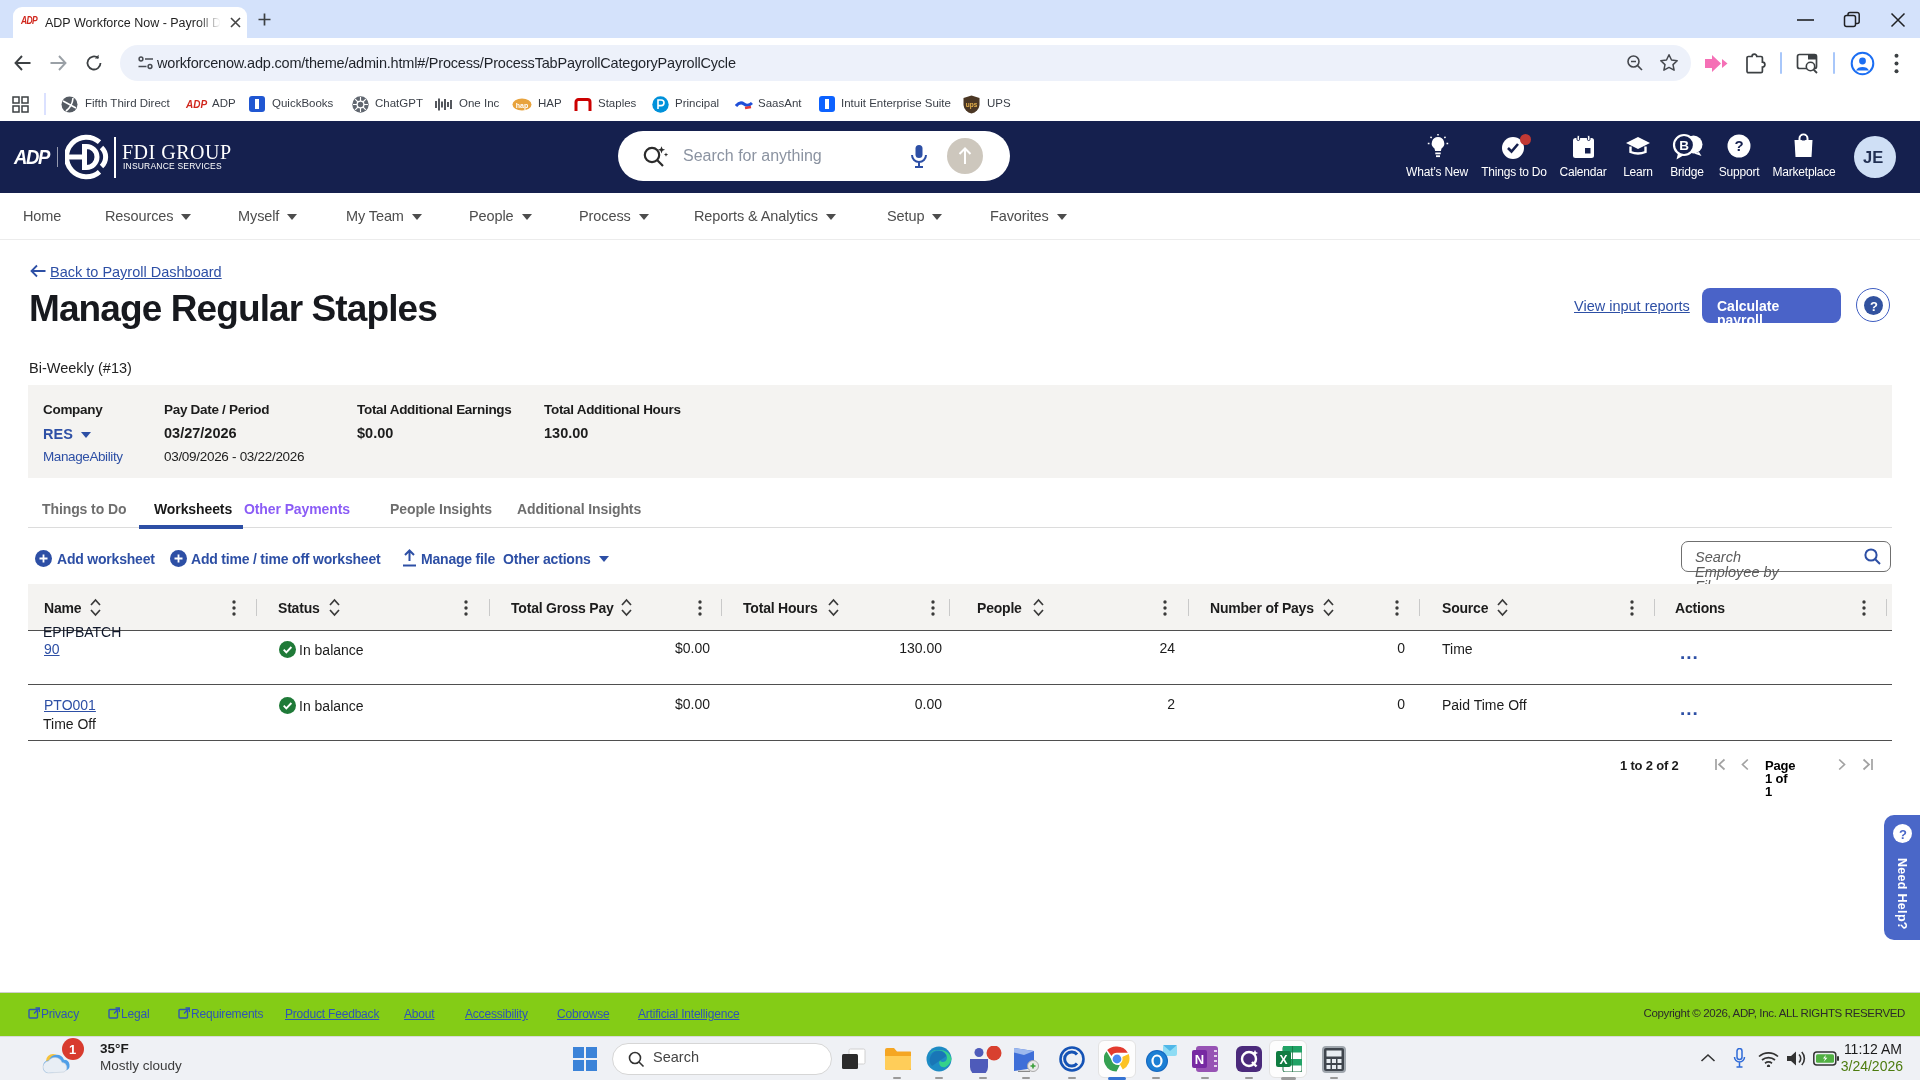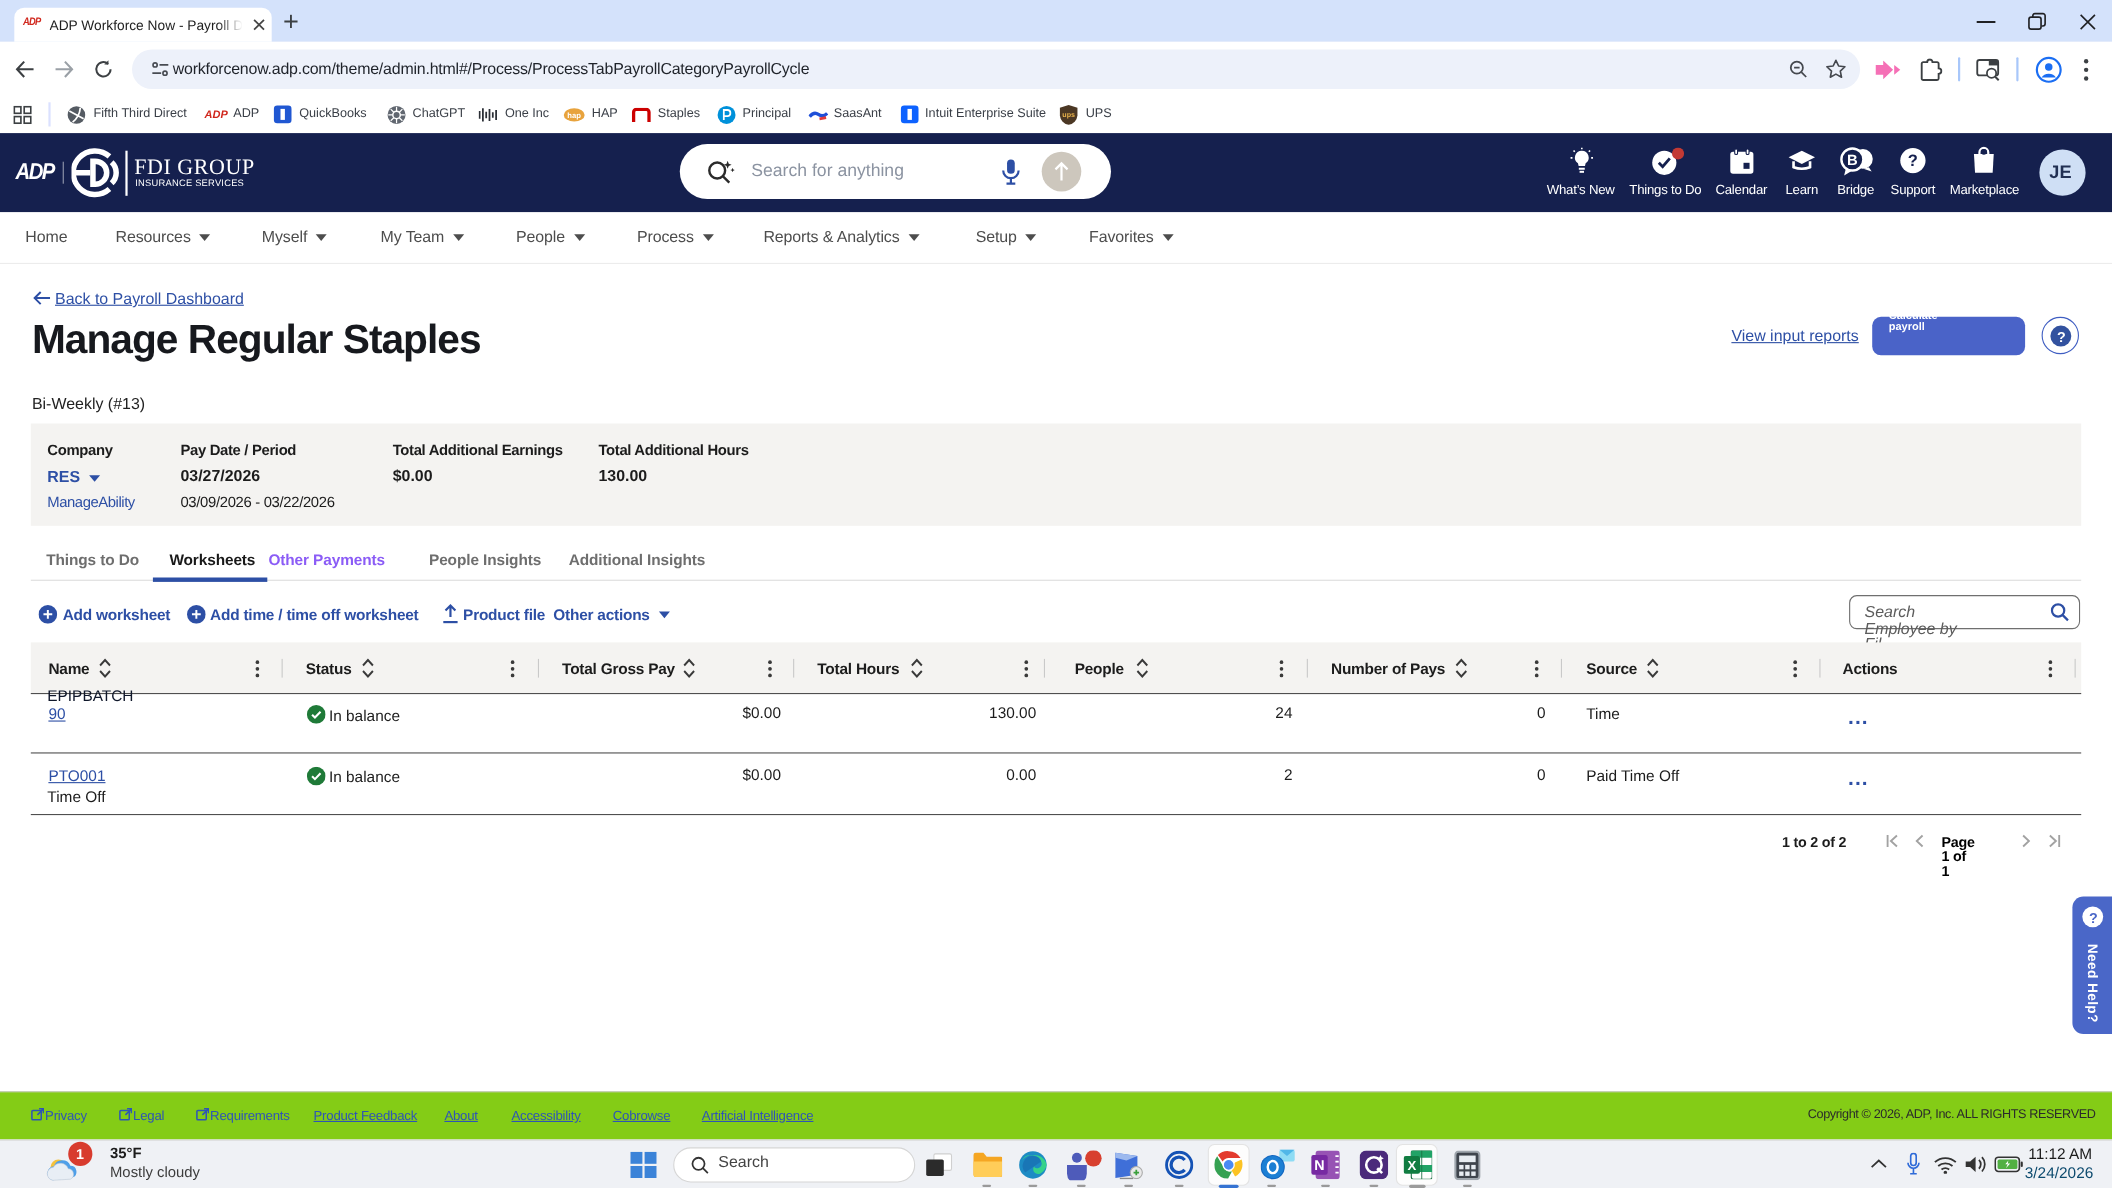--- a/index.html
+++ b/index.html
@@ -295,21 +295,21 @@
 
   <svg class="abs" style="left:30px;top:264px" width="16" height="14" viewBox="0 0 16 14">
         <path d="M7 1.5 L1.5 7 L7 12.5 M1.5 7 H15.5" stroke="#2d4fa5" stroke-width="1.8" fill="none"></path>
       </svg>
   <span class="abs lh1" style="left:50px;top:265px;font-size:14.5px;color:#2d4fa5;text-decoration:underline">Back to Payroll Dashboard</span>
 
   <span class="abs lh1" style="left:29px;top:290px;font-size:37px;font-weight:bold;color:#17191e;letter-spacing:-0.9px">Manage Regular Staples</span>
 
   <span class="abs lh1" style="left:1574px;top:299px;font-size:14.5px;color:#2d4fa5;text-decoration:underline">View input reports</span>
   <div class="abs" style="left:1702px;top:288px;width:139px;height:35px;background:#4a63c8;border-radius:8px"></div>
-  <span class="abs lh1" style="left:1717px;top:283px;font-size:10px;font-weight:bold;color:#fff">Calculate payroll</span>
+  <span class="abs lh1" style="left:1717px;top:299px;font-size:14px;font-weight:bold;color:#fff">Calculate payroll</span>
   <div class="abs" style="left:1856px;top:288px;width:34px;height:34px;border-radius:50%;border:1.5px solid #3f5ec2;background:#fff"></div>
   <div class="abs" style="left:1864px;top:296px;width:19px;height:19px;border-radius:50%;background:#32529f"></div>
   <span class="abs lh1" style="left:1870px;top:300px;font-size:13px;font-weight:bold;color:#fff">?</span>
 
   <span class="abs lh1" style="left:29px;top:361px;font-size:14.5px;color:#222">Bi-Weekly (#13)</span>
 
   <div class="abs" style="left:28px;top:385px;width:1864px;height:93px;background:#f4f3f1"></div>
   <span class="abs lh1" style="left:43px;top:403px;font-size:13.5px;font-weight:bold;color:#1c1c1c;letter-spacing:-0.3px">Company</span>
   <span class="abs lh1" style="left:43px;top:427px;font-size:14.5px;font-weight:bold;color:#2d4fa5">RES</span>
   <span class="abs" style="left:81px;top:432px;width:0;height:0;border-left:5.5px solid transparent;border-right:5.5px solid transparent;border-top:6.5px solid #2d4fa5"></span>
@@ -337,21 +337,21 @@
   <span class="abs lh1" style="left:57px;top:552px;font-size:14px;font-weight:bold;color:#2d4fa5;letter-spacing:-0.2px">Add worksheet</span>
   <svg class="abs" style="left:170px;top:550px" width="17" height="17" viewBox="0 0 17 17">
         <circle cx="8.5" cy="8.5" r="8.5" fill="#2d4fa5"></circle>
         <path d="M8.5 4.5 V12.5 M4.5 8.5 H12.5" stroke="#fff" stroke-width="1.8"></path>
       </svg>
   <span class="abs lh1" style="left:191px;top:552px;font-size:14px;font-weight:bold;color:#2d4fa5;letter-spacing:-0.2px">Add time / time off worksheet</span>
   <svg class="abs" style="left:402px;top:549px" width="15" height="18" viewBox="0 0 15 18">
         <path d="M7.5 12 V2 M3 6 L7.5 1.5 L12 6" stroke="#2d4fa5" stroke-width="2" fill="none"></path>
         <path d="M1 16.5 H14" stroke="#2d4fa5" stroke-width="2"></path>
       </svg>
-  <span class="abs lh1" style="left:421px;top:552px;font-size:14px;font-weight:bold;color:#2d4fa5;letter-spacing:-0.2px">Product file</span>
+  <span class="abs lh1" style="left:421px;top:552px;font-size:14px;font-weight:bold;color:#2d4fa5;letter-spacing:-0.2px">Manage file</span>
   <span class="abs lh1" style="left:503px;top:552px;font-size:14px;font-weight:bold;color:#2d4fa5;letter-spacing:-0.2px">Other actions</span>
   <span class="abs" style="left:599px;top:556px;width:0;height:0;border-left:5.5px solid transparent;border-right:5.5px solid transparent;border-top:6.5px solid #2d4fa5"></span>
 
   <div class="abs" style="left:1681px;top:541px;width:210px;height:31px;border:1px solid #6f6f6f;border-radius:7px;background:#fff"></div>
   <span class="abs lh1" style="left:1695px;top:550px;font-size:14.5px;font-style:italic;color:#5c5c5c">Search Employee by Fil...</span>
   <svg class="abs" style="left:1864px;top:548px" width="17" height="17" viewBox="0 0 17 17">
         <circle cx="7" cy="7" r="5.6" fill="none" stroke="#2d4fa5" stroke-width="2"></circle>
         <path d="M11.2 11.2 L16 16" stroke="#2d4fa5" stroke-width="2"></path>
       </svg>
 
@@ -633,15 +633,15 @@
         <path d="M1 7 H5 L10 2.5 V16.5 L5 12 H1 Z" fill="#333"></path>
         <path d="M13 5.5 a5.5 5.5 0 0 1 0 8 M15.8 3 a9.5 9.5 0 0 1 0 13" stroke="#333" stroke-width="1.6" fill="none"></path>
       </svg>
   <svg class="abs" style="left:1813px;top:13px" width="26" height="17" viewBox="0 0 26 17">
         <rect x="0.8" y="2" width="22" height="13" rx="3" fill="none" stroke="#333" stroke-width="1.5"></rect>
         <rect x="24" y="6" width="2" height="5" rx="1" fill="#333"></rect>
         <rect x="3" y="4.2" width="18" height="8.6" rx="1.5" fill="#52b043"></rect>
         <path d="M12.8 5 l-2.8 3.4 h2.2 l-1.6 3.6 3.8 -4.2 h-2.2 Z" fill="#fff"></path>
       </svg>
   <span class="abs" style="right:18px;top:5px;font-size:14px;color:#1b1b1b;line-height:1;text-align:right">11:12 AM</span>
-  <span class="abs" style="right:17px;top:22px;font-size:14px;color:#0c4a6e;line-height:1;text-align:left">3/24/2026</span>
+  <span class="abs" style="right:17px;top:22px;font-size:14px;color:#4d7c0f;line-height:1;text-align:left">3/24/2026</span>
 </div>
 </div>
 
 </body></html>

